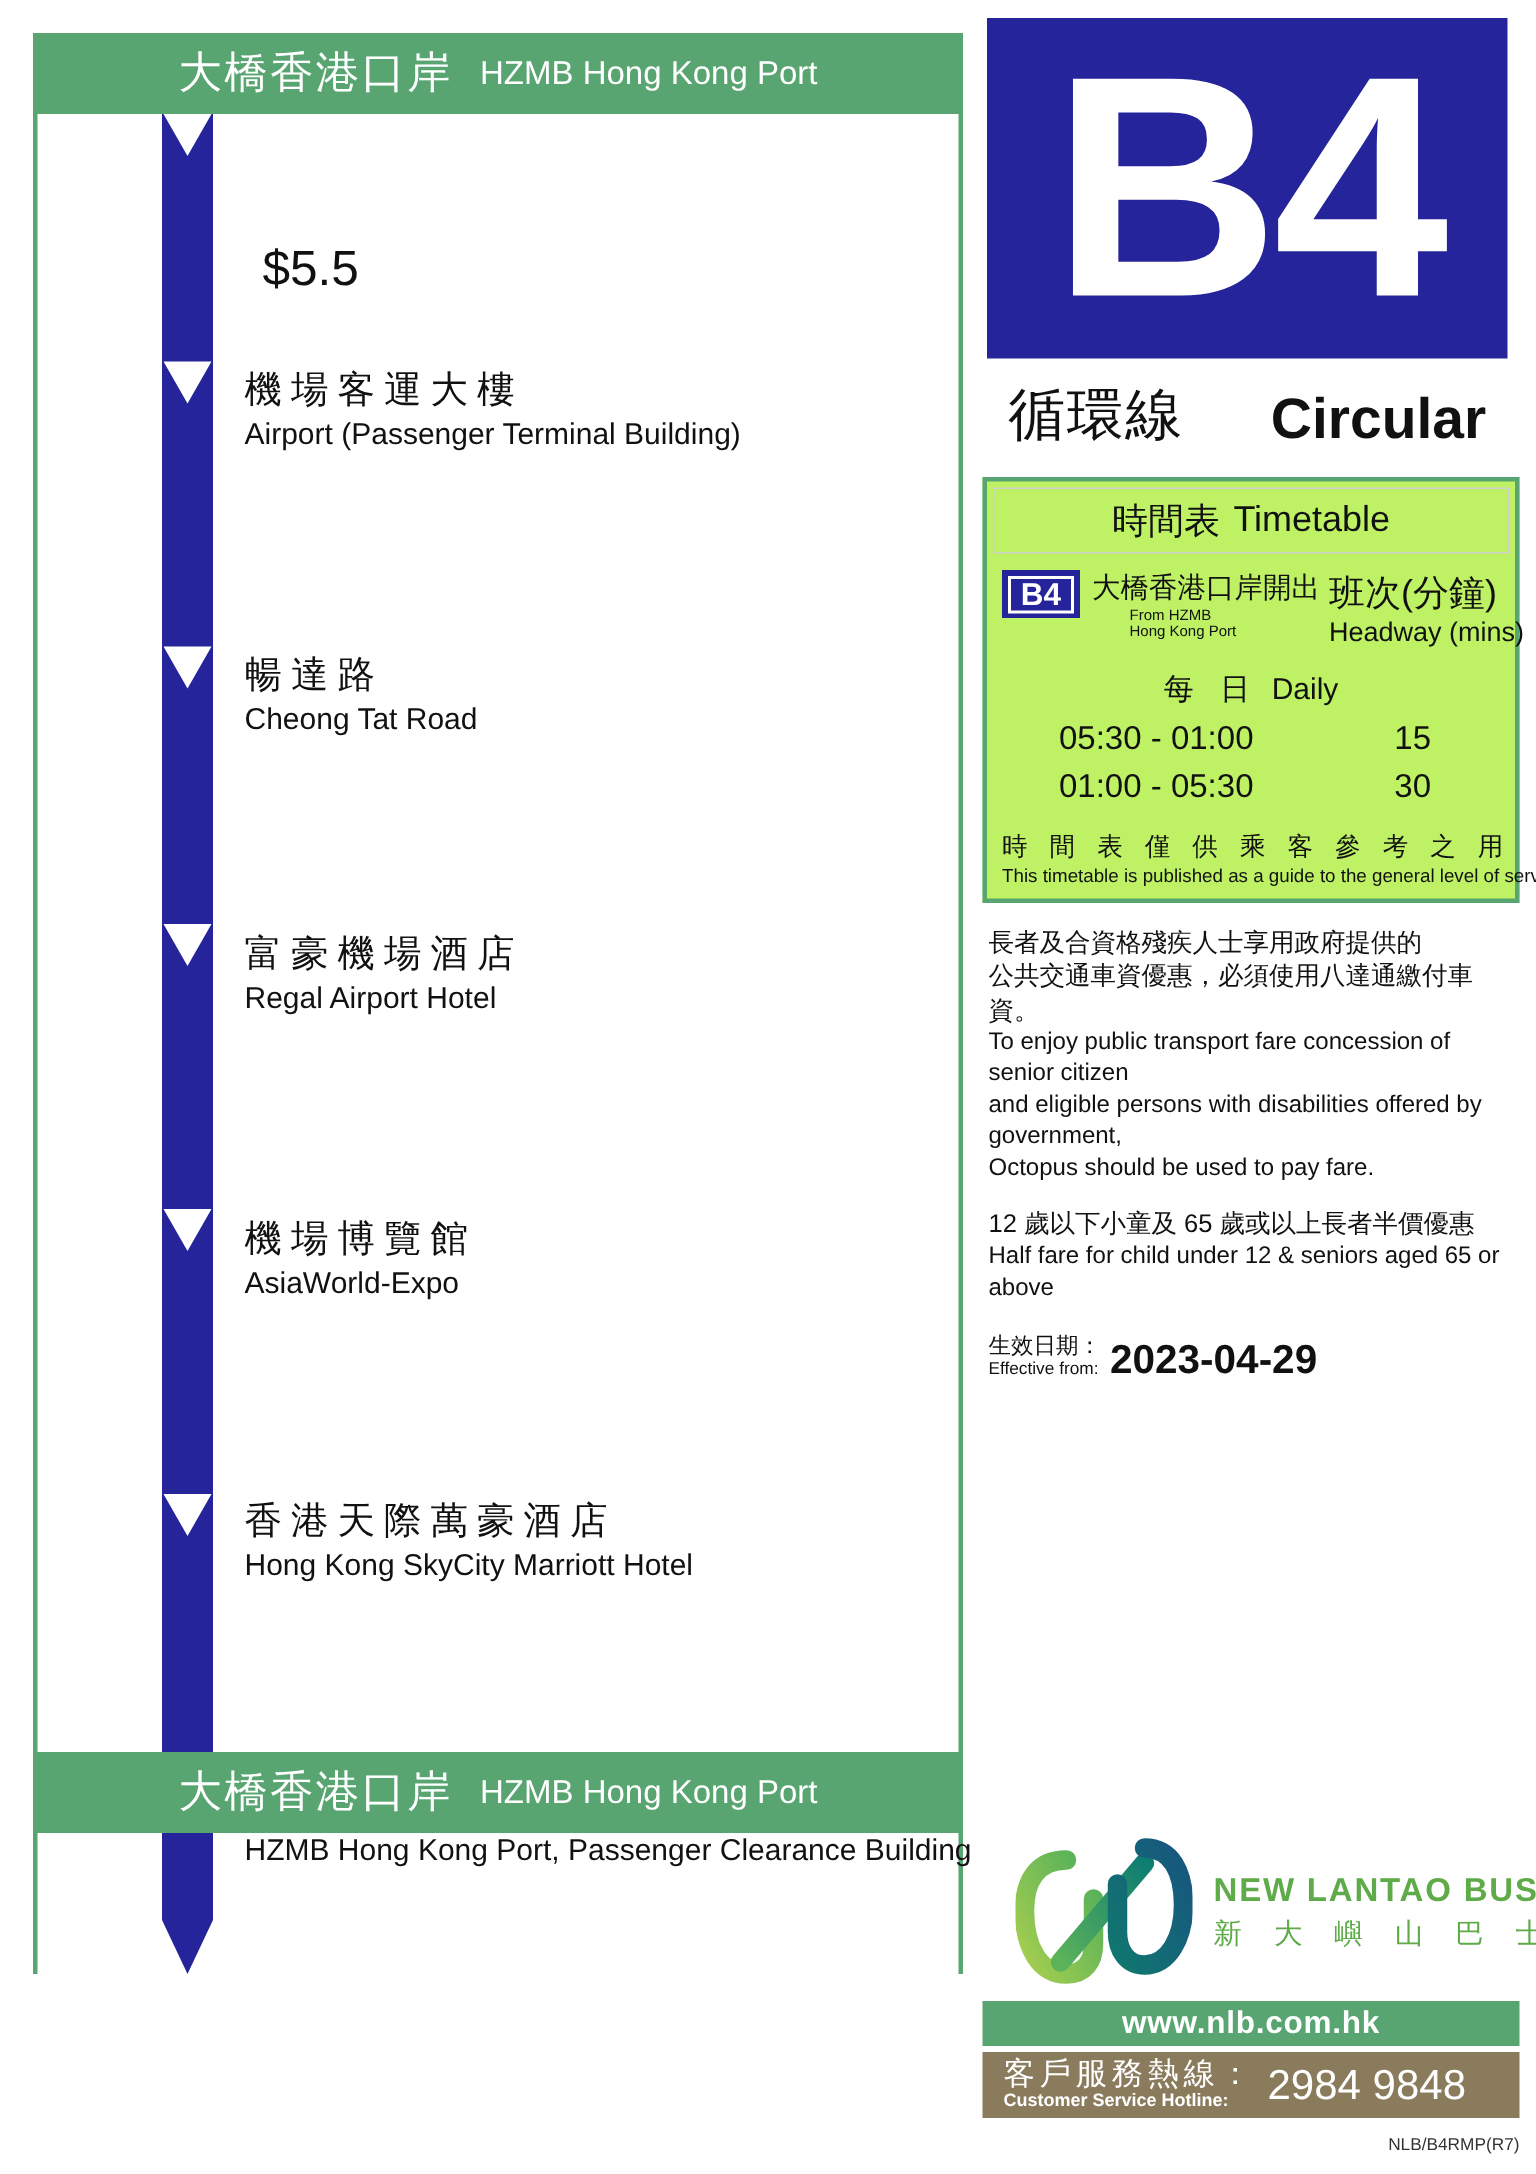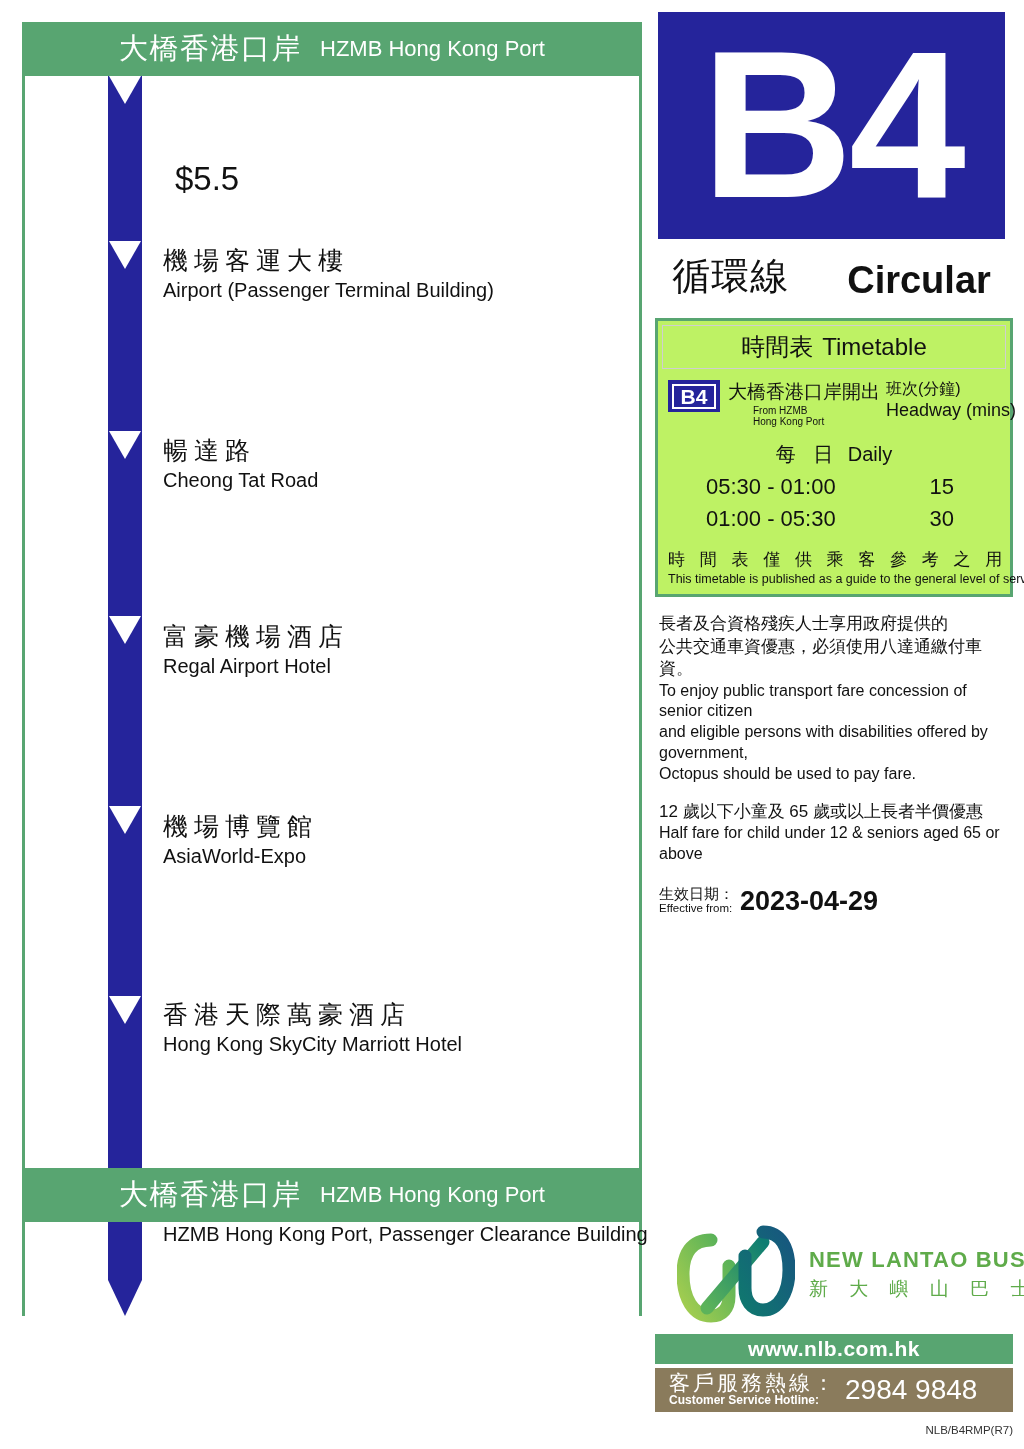--- a/index.html
+++ b/index.html
@@ -138,21 +138,21 @@
   }
   #tt-badge .inner {
     border: 2px solid #ffffff; width: 44px; height: 25px;
     display: flex; align-items: center; justify-content: center;
   }
   #tt-badge .num { color: #fff; font-size: 21px; font-weight: bold; line-height: 1; }
   #tt-from { margin-left: 8px; flex: 1 1 auto; }
   #tt-from .zh { font-size: 19px; color: #111; white-space: nowrap; }
   #tt-from .en { font-size: 10px; color: #111; line-height: 1.12; margin-left: 25px; }
   #tt-headway { text-align: left; flex: 0 0 auto; margin-left: 6px; }
-  #tt-headway .zh { font-size: 16px; color: #111; white-space: nowrap; }
+  #tt-headway .zh { font-size: 24px; color: #111; white-space: nowrap; }
   #tt-headway .en { font-size: 18px; color: #111; white-space: nowrap; }
 
   #tt-daily {
     text-align: center; margin-top: 14px; white-space: nowrap;
   }
   #tt-daily .zh { font-size: 20px; color: #111; letter-spacing: 6px; }
   #tt-daily .en { font-size: 20px; color: #111; margin-left: 4px; }
 
   .tt-srow {
     display: flex; justify-content: space-between;

